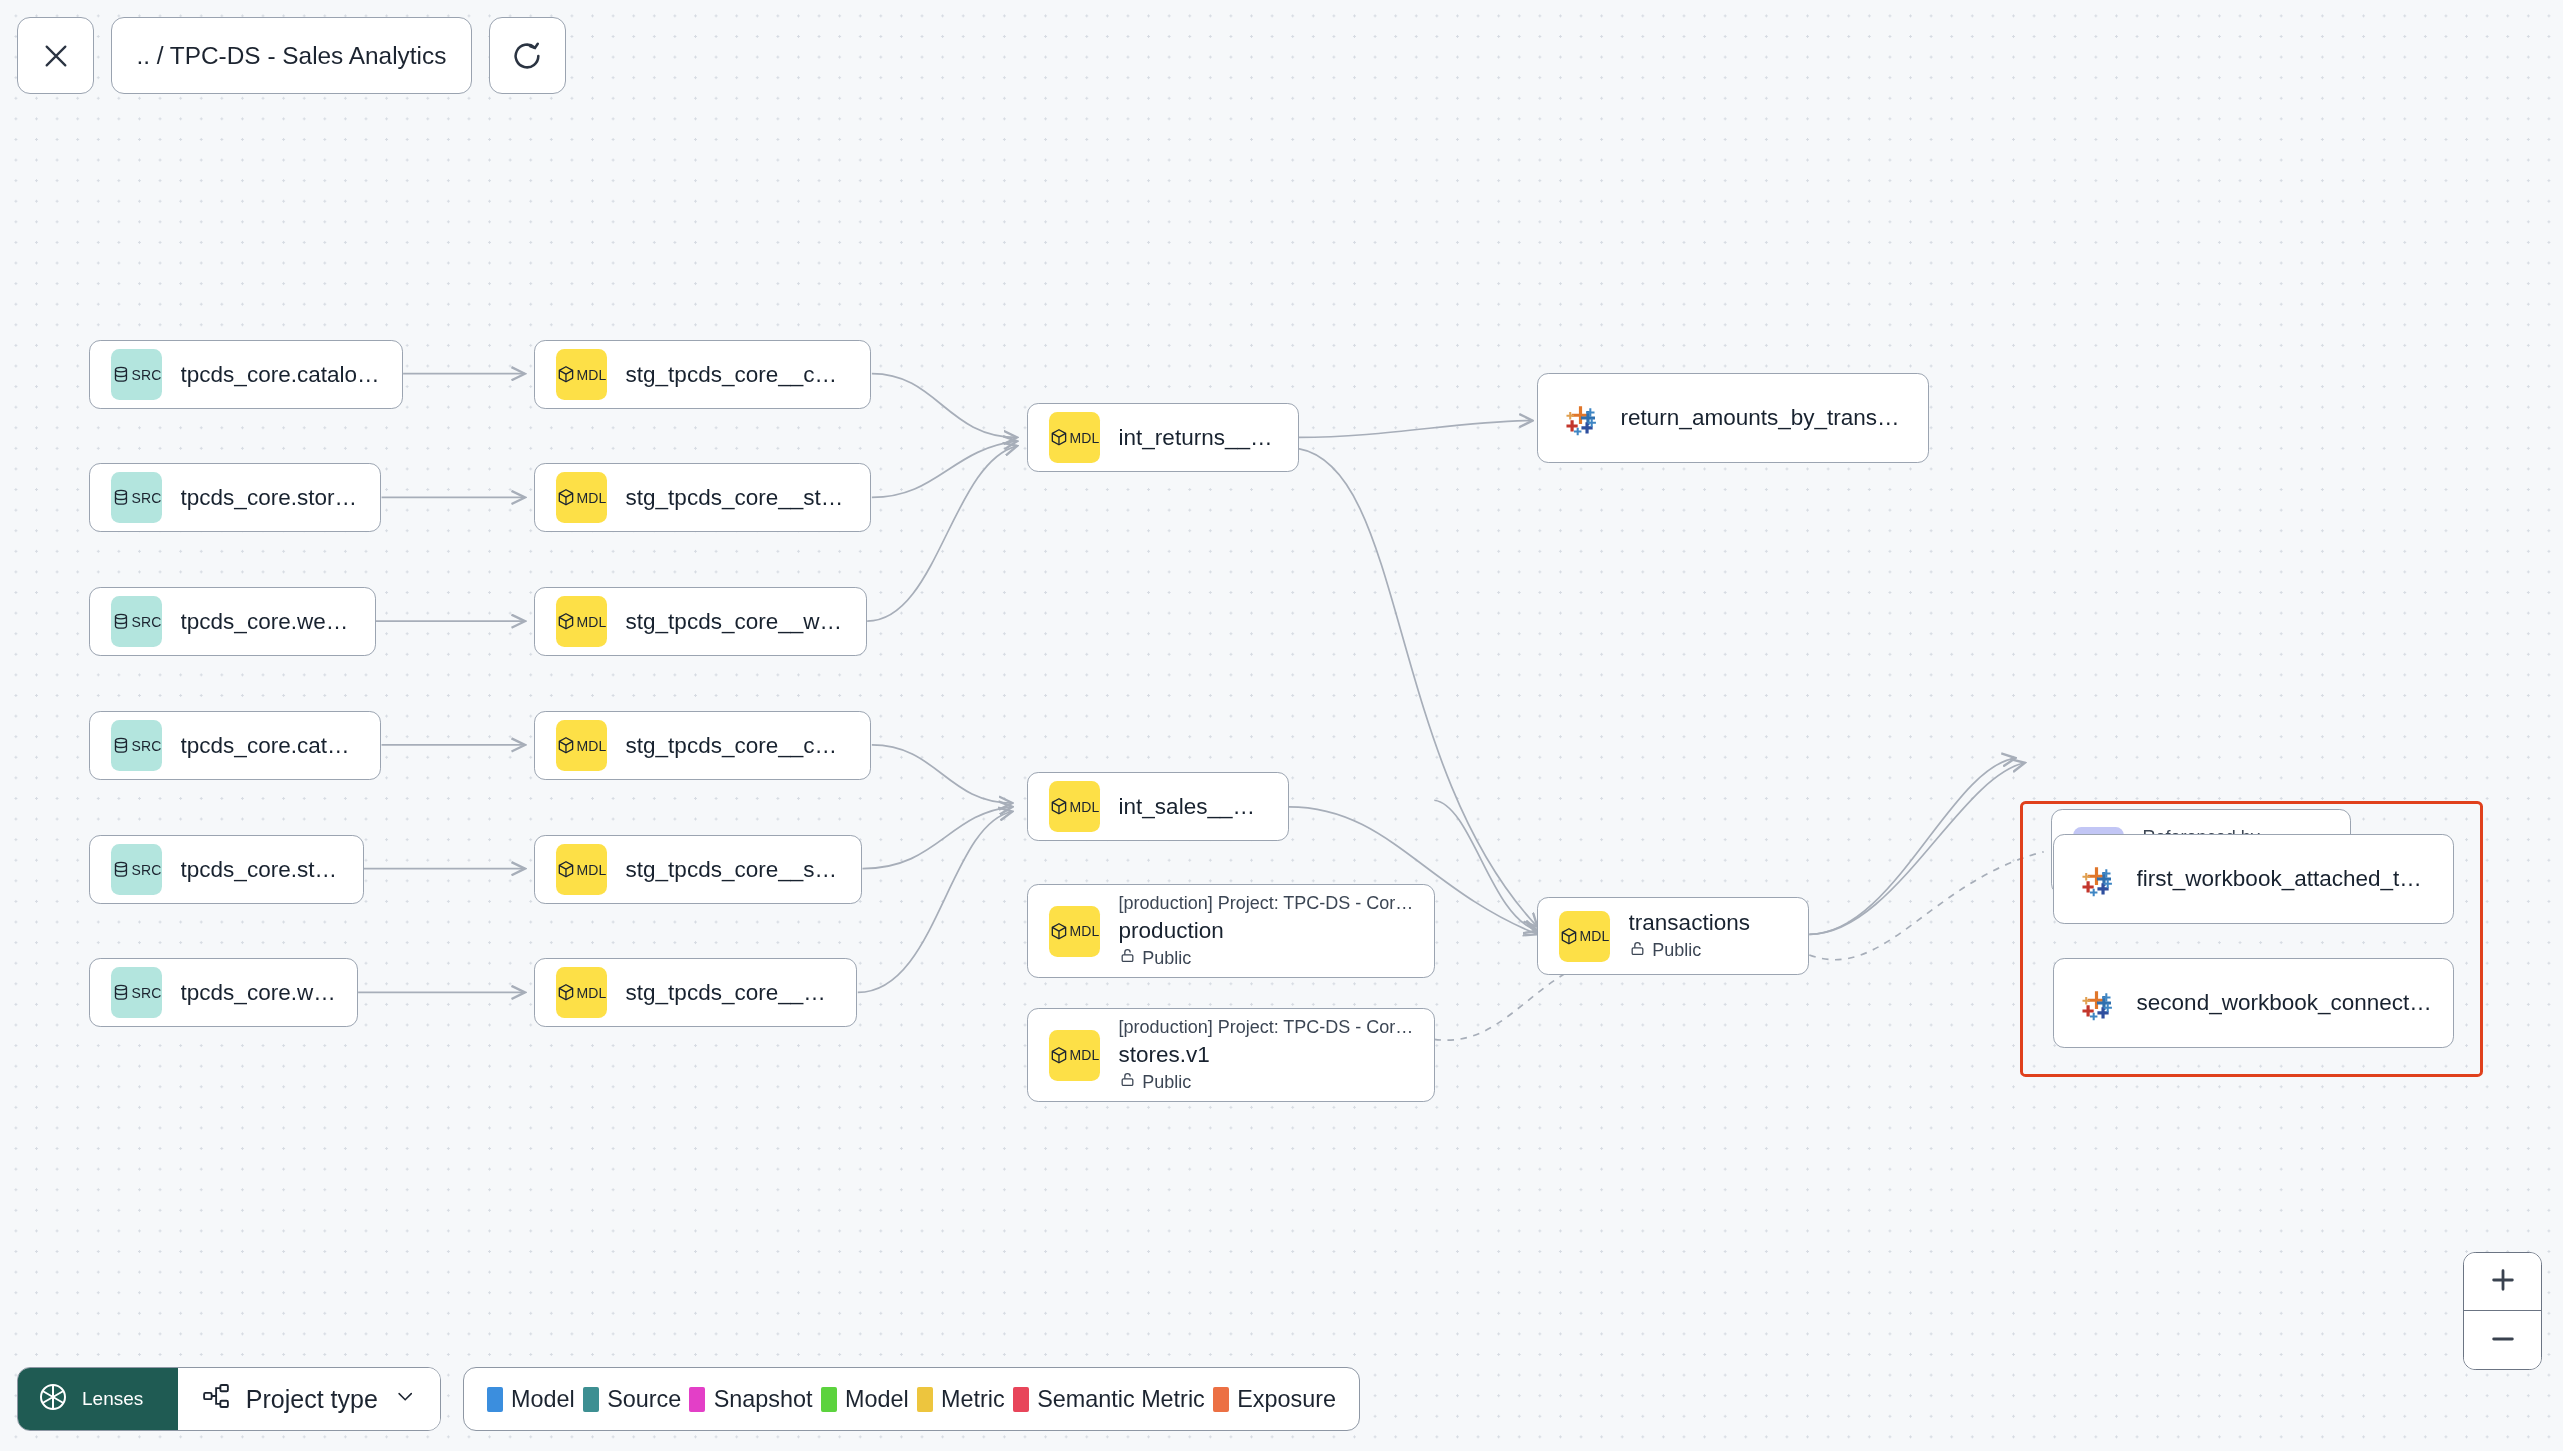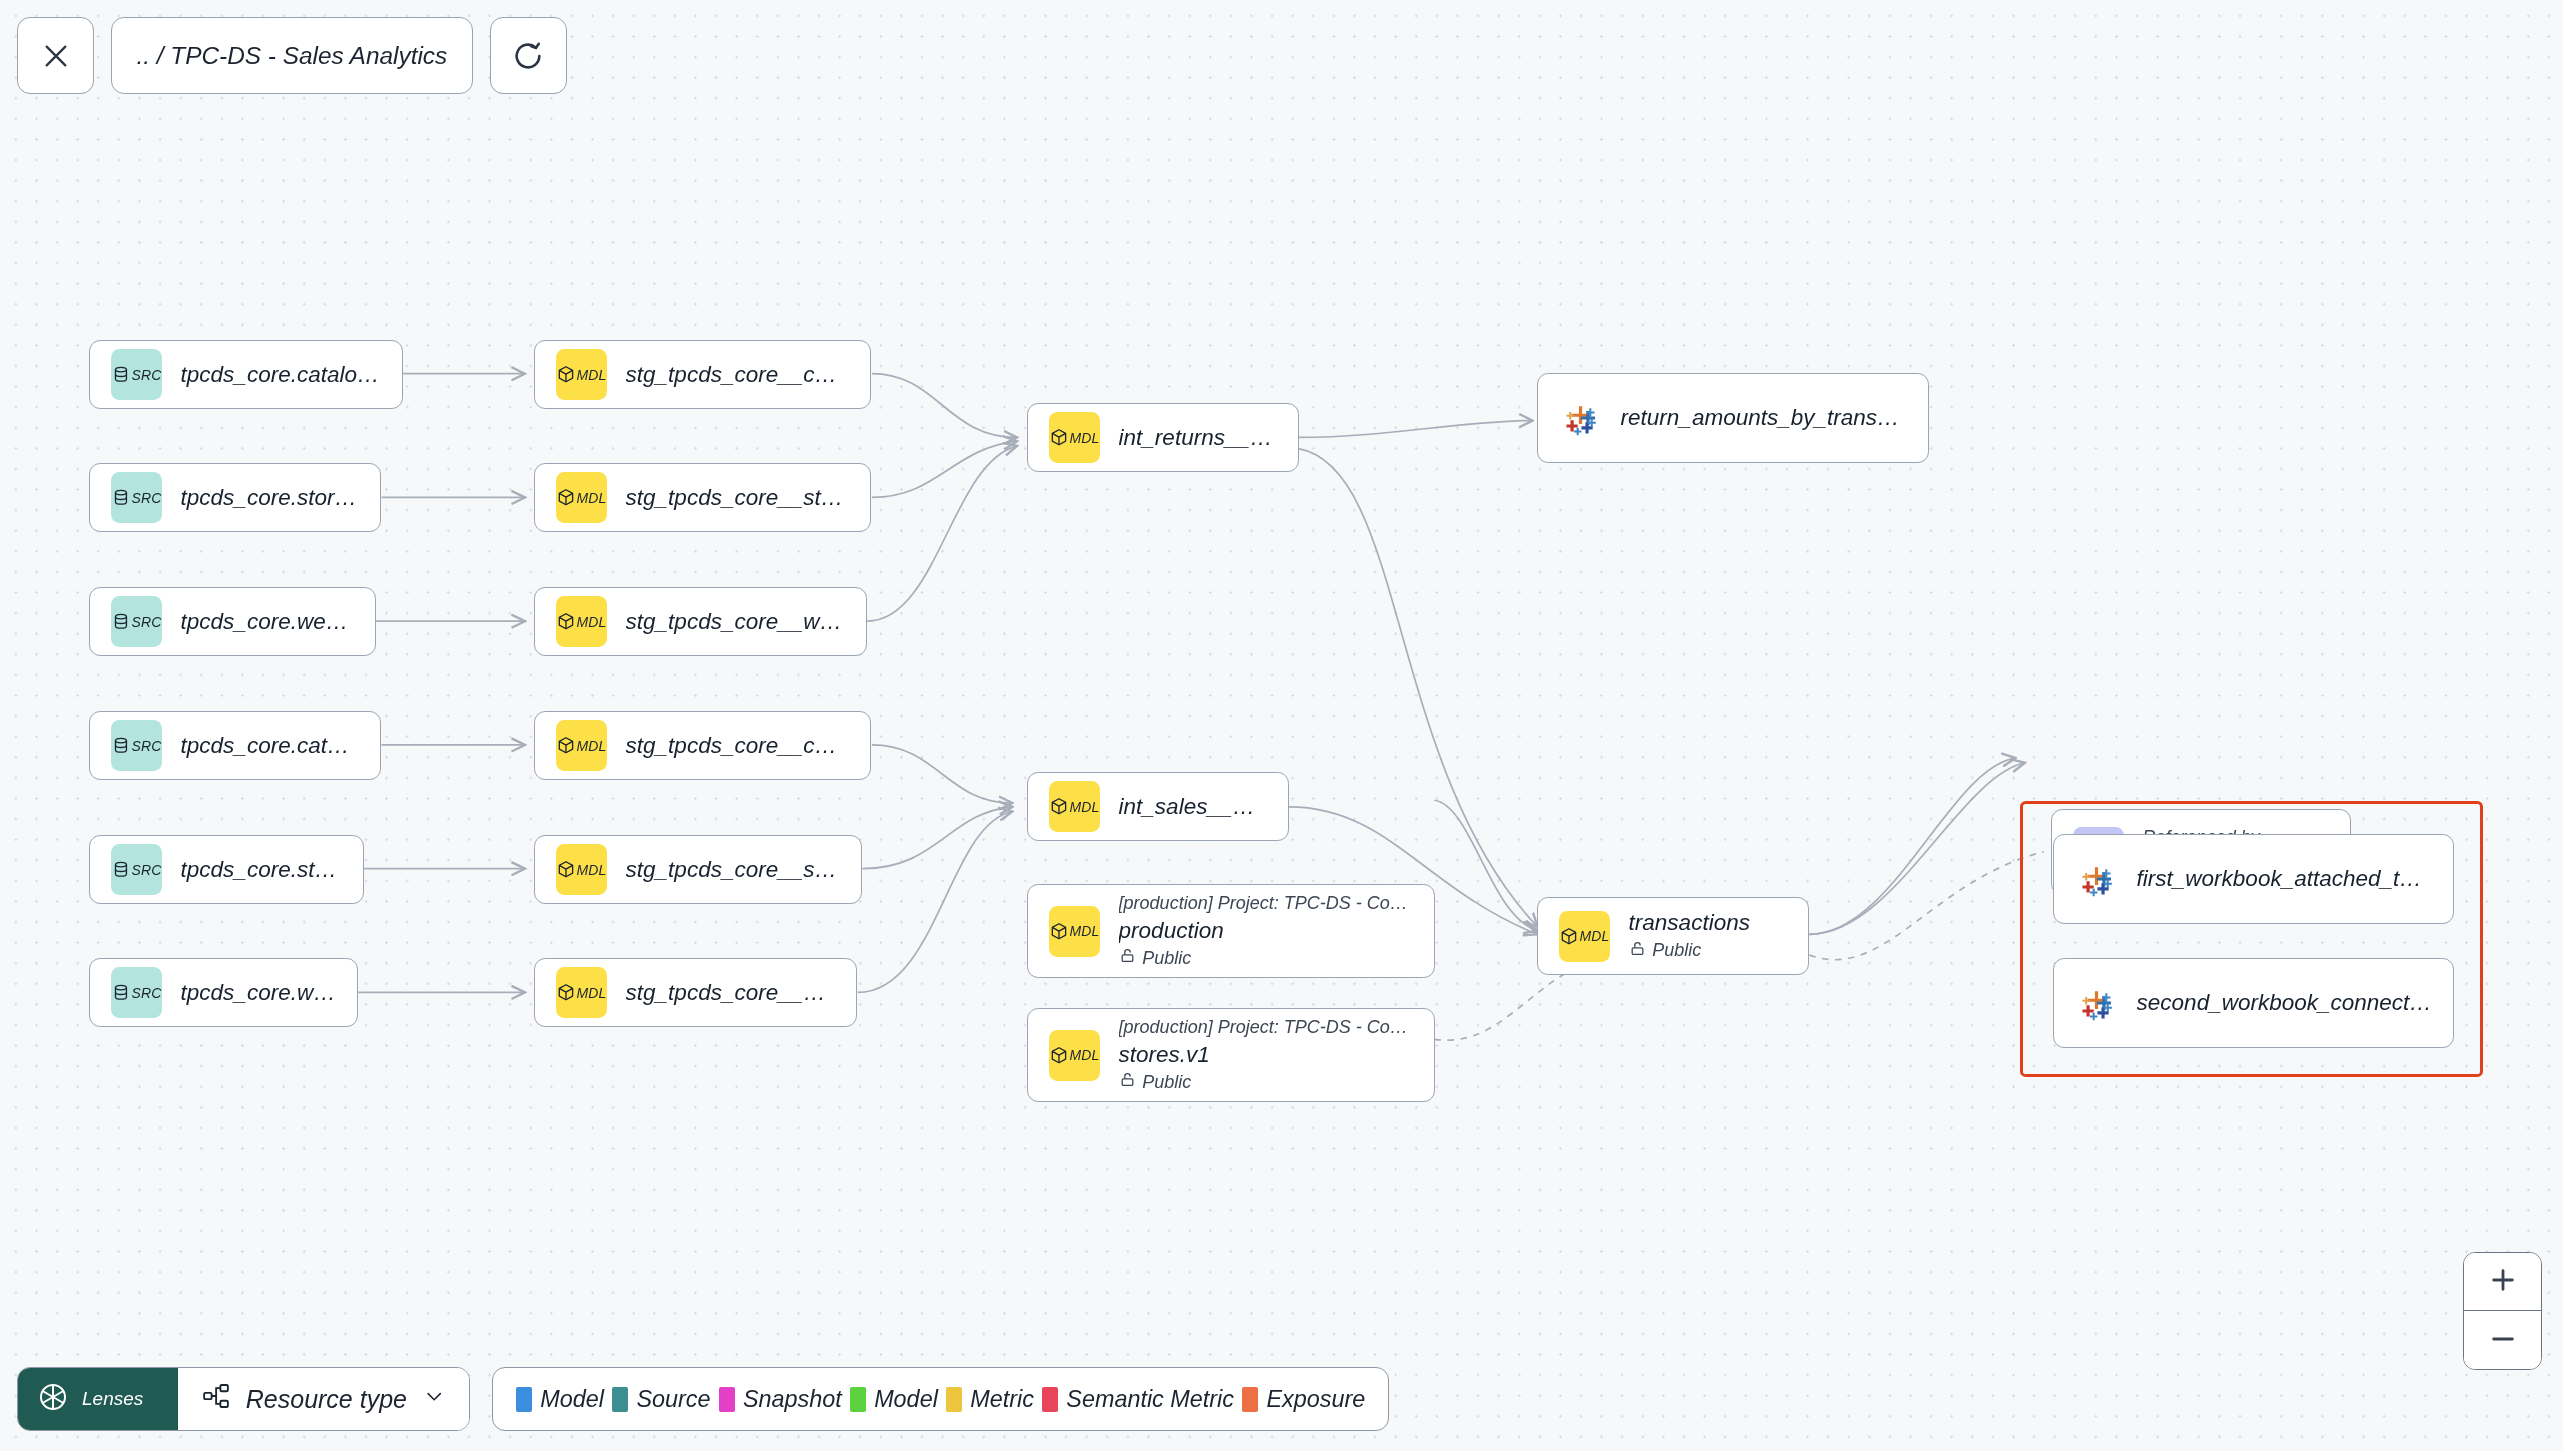--- a/index.html
+++ b/index.html
@@ -9,21 +9,20 @@
     font-family: "Liberation Sans", sans-serif;
     background: #f6f8fa;
   }
   #app {
     position: relative;
     width: 2563px; height: 1451px;
     background-color: #f6f8fa;
     background-image: radial-gradient(circle, #d6dbe2 1px, transparent 1.1px);
     background-size: 20.6px 20.6px;
     background-position: 5.6px 5.6px;
-    font-style: italic;
   }
 
   
   .topbar {
     position: absolute; top: 0; left: 0;
     width: 2563px; height: 111px;
     display: flex; align-items: center;
     padding: 0 17px;
     gap: 17px;
   }
@@ -606,21 +605,21 @@
         </div>
         <div class="restype-btn">
           <span>
             <svg width="30" height="30" viewBox="0 0 24 24" fill="none" stroke="#1c2430" stroke-width="1.5">
               <rect x="2.5" y="9.5" width="6" height="5" rx="1"></rect>
               <rect x="15.5" y="3.2" width="6" height="5" rx="1"></rect>
               <rect x="15.5" y="15.8" width="6" height="5" rx="1"></rect>
               <path d="M8.5 12 h3.6 V5.7 h3.4 M12.1 12 v6.3 h3.4"></path>
             </svg>
           </span>
-          <span>Resource type</span>
+          <span>Project type</span>
           <span>
             <svg width="24.4" height="24.4" viewBox="0 0 24 24" fill="none" stroke="#1c2430" stroke-width="1.5" stroke-linecap="round">
               <path d="M6 9.5 L12 15.5 L18 9.5"></path>
             </svg>
           </span>
         </div>
       </div>
 
       <div class="legend">
         <div class="leg-item">

